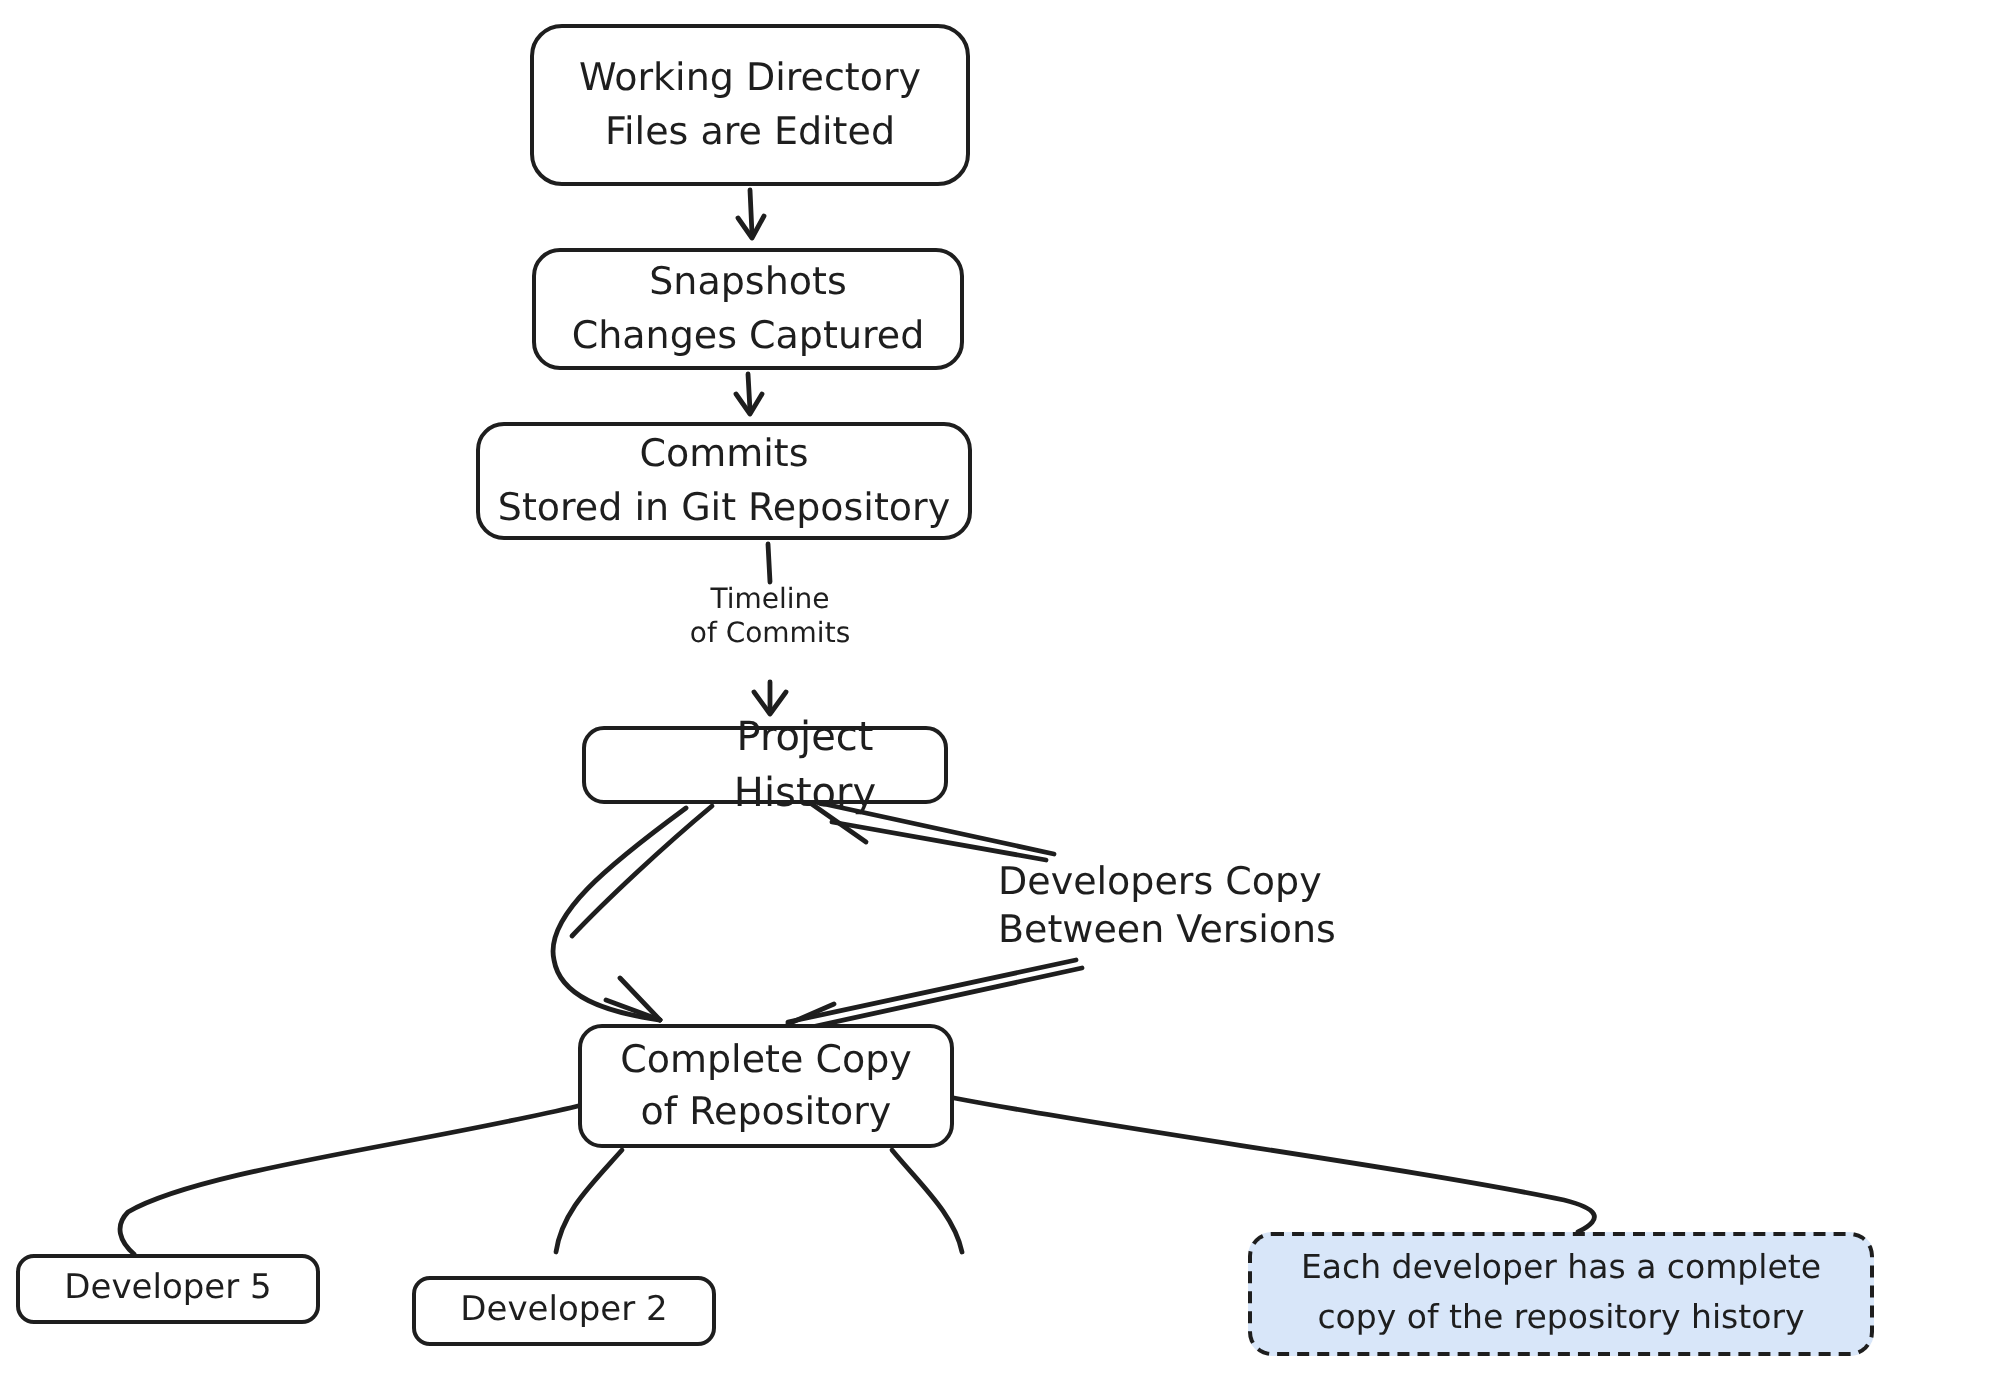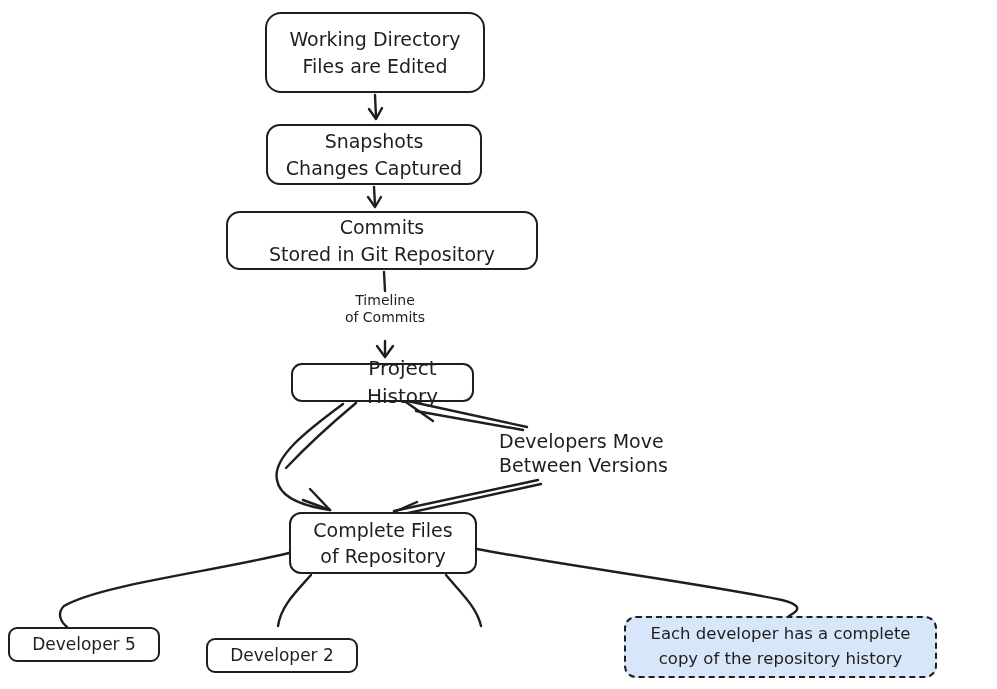--- a/index.html
+++ b/index.html
@@ -120,32 +120,32 @@
       <path d="M 477 549 C 560 565, 705 584, 782 600 C 798 604, 803 609, 789 616" stroke-width="2.8"></path>
     </g>
   </svg>
 
   <div class="node" style="left:266px; top:124px; width:216px; height:61px;">Snapshots
 Changes Captured</div>
 
   <div class="node" style="left:265px; top:12px; width:220px; height:81px; border-radius:16px;">Working Directory
 Files are Edited</div>
 
-  <div class="node" style="left:226px; top:211px; width:312px; height:59px;">Commits
+  <div class="node" style="left:238px; top:211px; width:248px; height:59px;">Commits
 Stored in Git Repository</div>
 
   <div class="edge-label" style="left:305px; top:292px; width:160px; text-align:center;">Timeline
 of Commits</div>
 
   <div class="node" style="left:291px; top:363px; width:183px; height:39px; border-radius:11px; font-size:20px;padding-left:40px;">Project History</div>
 
-  <div class="edge-label" style="left:499px; top:430px; width:200px; font-size:19px; line-height:1.26;">Developers Move
+  <div class="edge-label" style="left:499px; top:430px; width:200px; font-size:19px; line-height:1.26;">Developers Copy
 Between Versions</div>
 
-  <div class="node" style="left:289px; top:512px; width:188px; height:62px; border-radius:12px;">Complete Files
+  <div class="node" style="left:289px; top:512px; width:188px; height:62px; border-radius:12px;">Complete Copy
 of Repository</div>
 
   <div class="node small" style="left:8px; top:627px; width:152px; height:35px;">Developer 5</div>
 
   <div class="node small" style="left:206px; top:627px; width:152px; height:35px;margin-top:11px;">Developer 2</div>
 
 
   <div class="note" style="left:624px; top:616px; width:313px; height:62px;">Each developer has a complete
 copy of the repository history</div>
 

